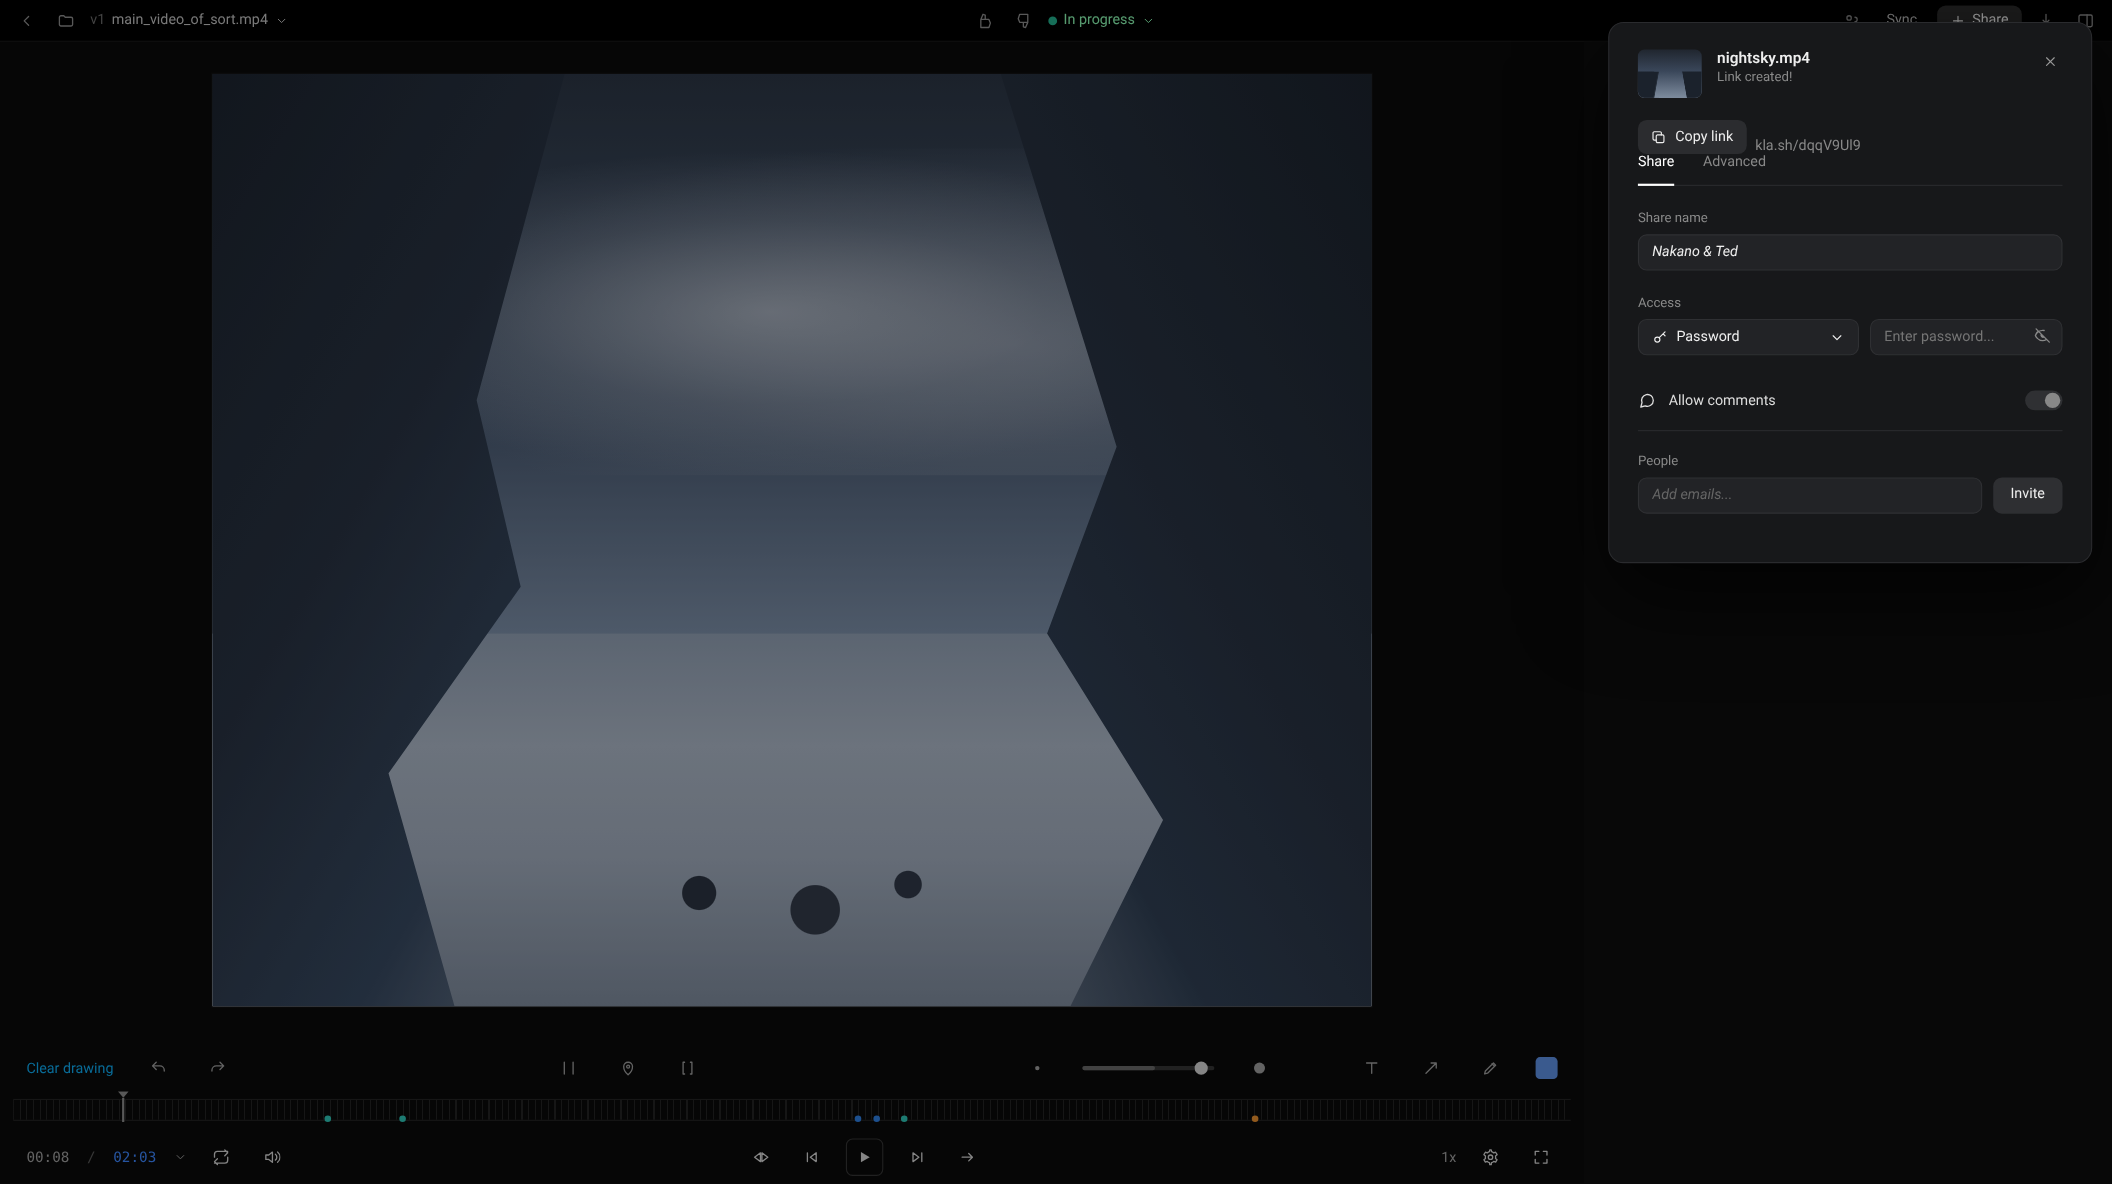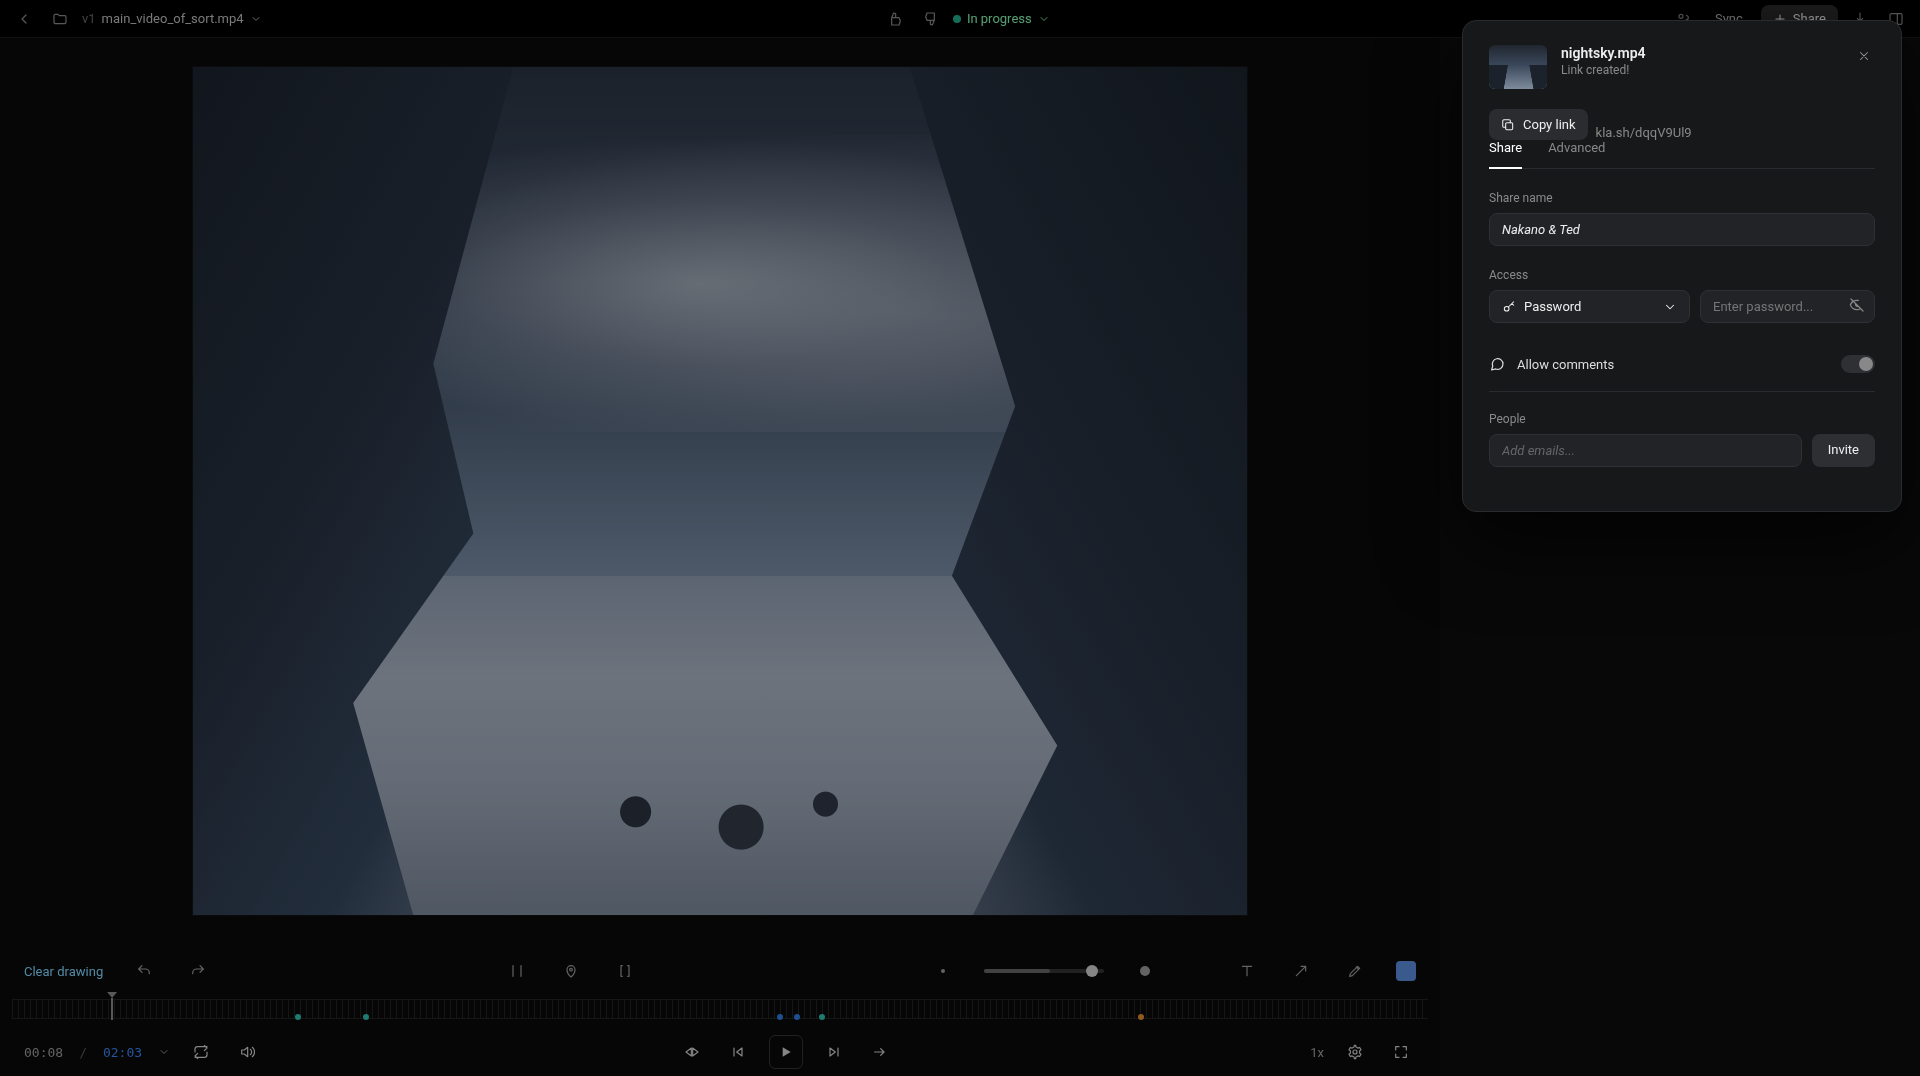--- a/index.html
+++ b/index.html
@@ -40,21 +40,21 @@
 .frame .floor { position:absolute; bottom:0; left:0; right:0; height:40%;
   background:linear-gradient(180deg, #8d9bae 0%, #a6b1c0 30%, #9ba6b6 60%, #7a8697 100%);
 }
 .frame .rocks { position:absolute; bottom:5%; left:30%; width:40%; height:18%;
   background: radial-gradient(circle at 30% 60%, #2a323f 0 15px, transparent 16px),
               radial-gradient(circle at 55% 70%, #323a48 0 22px, transparent 23px),
               radial-gradient(circle at 75% 55%, #2e3745 0 12px, transparent 13px);
 }
 
 
-.drawbar { position:absolute; left:0; right:480px; bottom:86px; height:38px; display:flex; align-items:center; padding:0 24px; gap:28px; color:#7dd3fc; font-size:13px;text-align:center; }
+.drawbar { position:absolute; left:0; right:480px; bottom:86px; height:38px; display:flex; align-items:center; padding:0 24px; gap:28px; color:#0ea5e9; font-size:13px;text-align:center; }
 .drawbar .spacer { flex:1; }
 .drawbar .dtool { width:26px; height:26px; display:flex; align-items:center; justify-content:center; color:#999; border-radius:4px; }
 .slider { width:120px; height:4px; background:#333; border-radius:2px; position:relative; }
 .slider::before { content:""; position:absolute; left:0; top:0; width:55%; height:100%; background:#666; border-radius:2px; }
 .slider::after { content:""; position:absolute; left:90%; top:50%; transform:translate(-50%,-50%); width:12px; height:12px; border-radius:50%; background:#ccc; }
 .swatch { width:20px; height:20px; border-radius:4px; background:#5a8adb; }
 
 
 .timeline-wrap { position:absolute; left:0; right:480px; bottom:48px; height:38px; padding:0 12px; display:flex; align-items:center; }
 .timeline { flex:1; height:20px; background:repeating-linear-gradient(90deg,#222 0, #222 1px, transparent 1px, transparent 6px); border-top:1px solid #222; border-bottom:1px solid #222; position:relative; }

